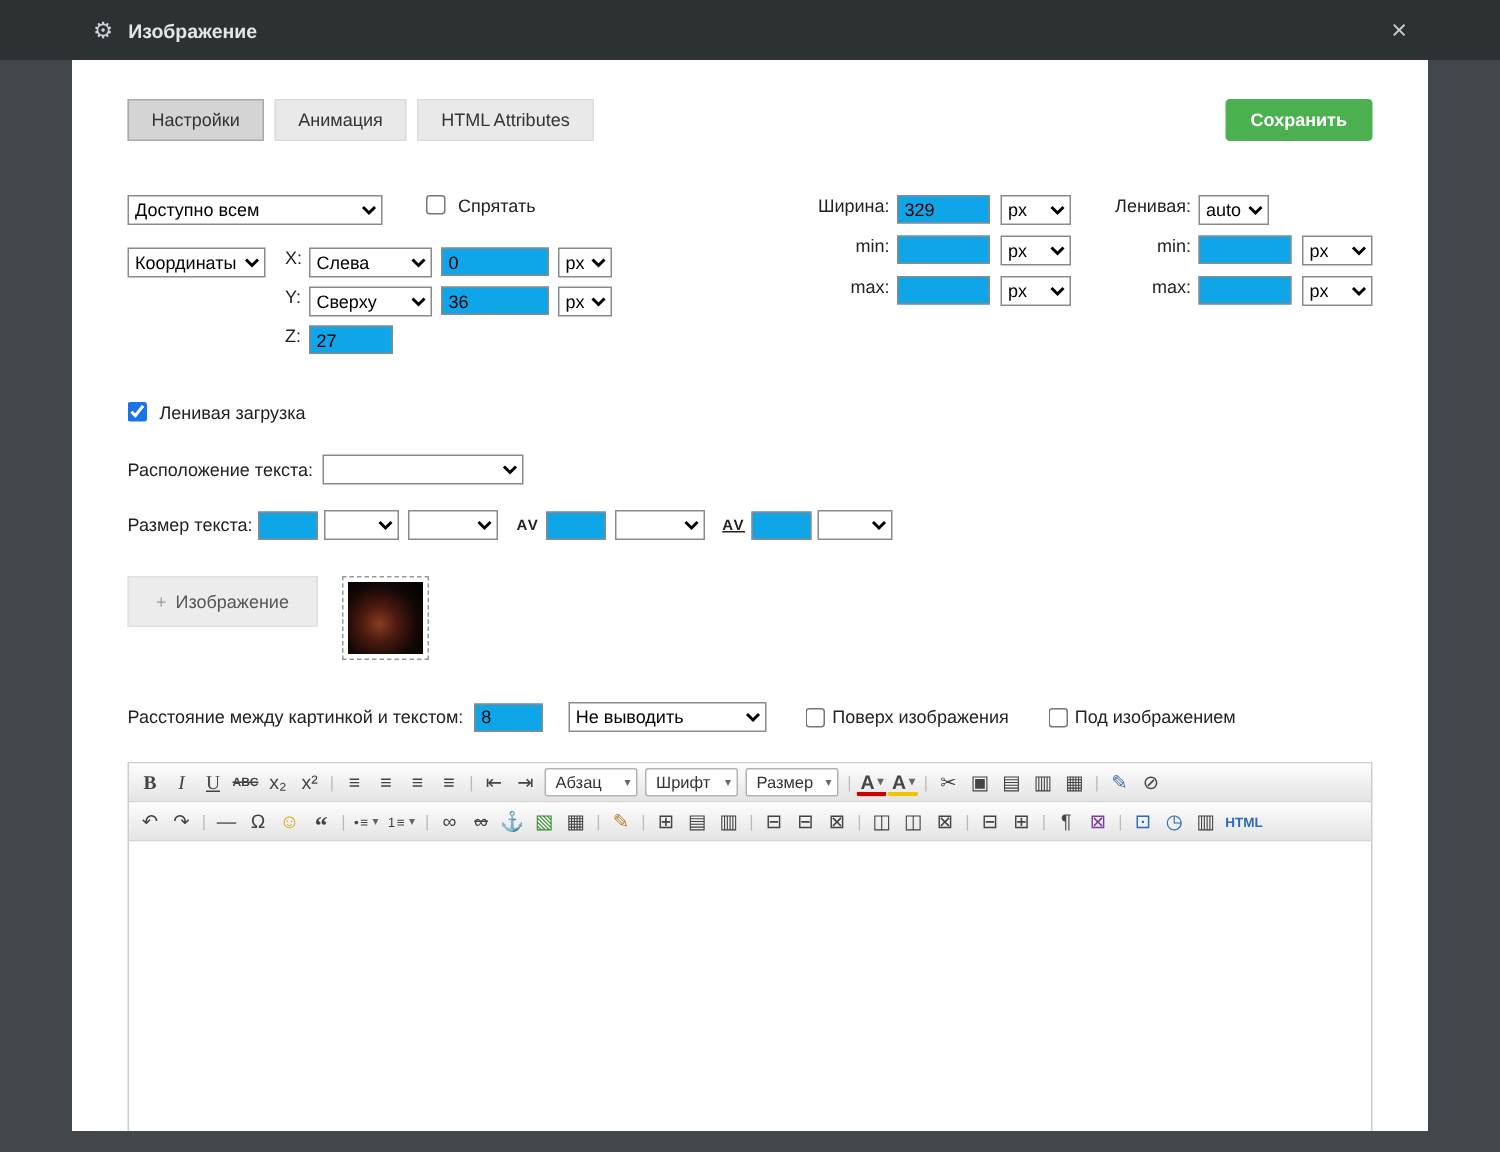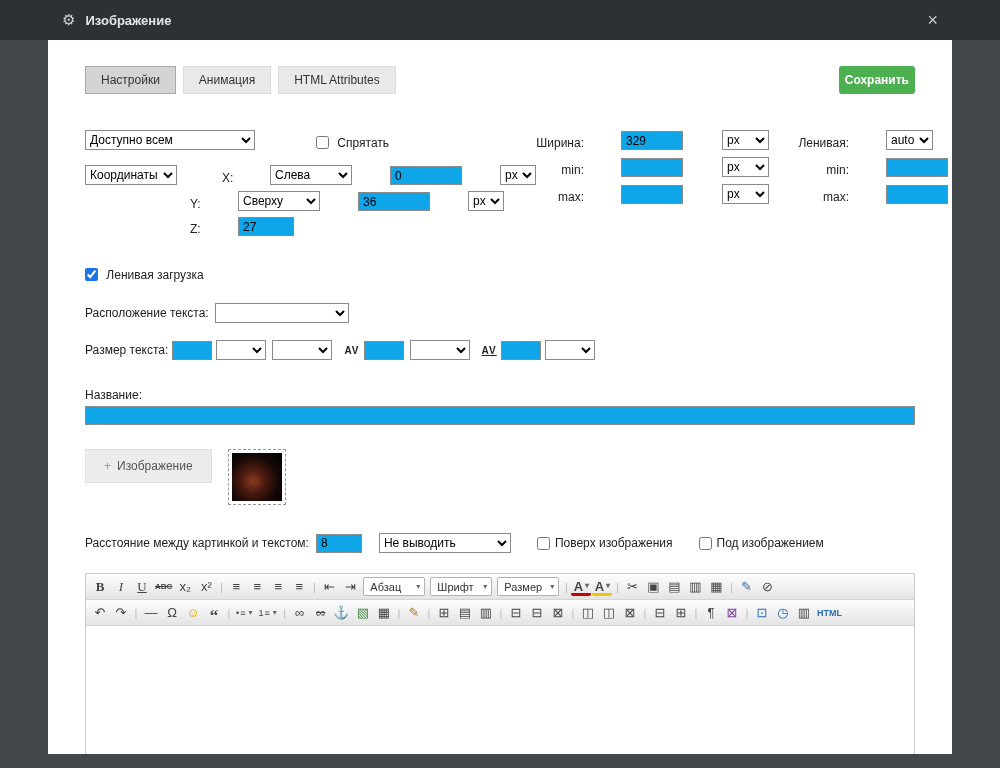--- a/index.html
+++ b/index.html
@@ -26,36 +26,36 @@
   }
   
   .tabs-row { margin-top:26px; display:flex; align-items:center; }
   .tab {
     background:#e9e9e9; border:1px solid #dcdcdc; color:#333;
     font-size:12px; padding:6px 15px; margin-right:7px; cursor:pointer;
   }
   .tab.active { background:#d4d4d4; border-color:#a8a8a8; }
   .save-btn {
     margin-left:auto; background:#4caf50; color:#fff; font-weight:bold;
-    font-size:12px; padding:7px 6px; border:none; border-radius:3px; cursor:pointer;
+    font-size:12px; padding:7px 17px; border:none; border-radius:3px; cursor:pointer;
   }
   
   input[type="text"] {
     height:19px; border:1px solid #8a8a8a; background:#0ea5e9;
     font-family:"Liberation Sans",sans-serif; font-size:12px; padding:1px 4px;
   }
   select {
     height:20px; border:1px solid #8a8a8a; background:#fff;
     font-family:"Liberation Sans",sans-serif; font-size:12px;
   }
   input[type="checkbox"] { accent-color:#1a73e8; width:13px; height:13px; vertical-align:-2px; }
   label.inline { margin-left:5px; }
   
   .top-section { margin-top:36px; display:flex; justify-content:space-between; }
-  .row { display:flex; align-items:flex-end;gap:32px; }
+  .row { display:flex; align-items:flex-start; }
   .lg-row1 { margin-bottom:15px; }
   .lg-row { margin-bottom:6px; }
   .axis-label { display:inline-block; width:16px; text-align:left; margin-left:13px; }
   .right-group { display:flex; gap:28px; }
   .rg-col .row { margin-bottom:7px; }
   .rg-label { display:inline-block; text-align:right; margin-right:5px; }
   .rg-label.w1 { width:48px; }
   .rg-label.w2 { width:52px; }
   .w-input { width:62px; margin-right:7px; }
   .px-select { width:47px; }
@@ -242,24 +242,20 @@
     <select class="ts-select1"><option></option></select>
     <select class="ts-select2"><option></option></select>
     <span class="sp-icon">AV</span>
     <input type="text" class="small-input" style="">
     <select class="ts-select2"><option></option></select>
     <span class="sp-icon u2">AV</span>
     <input type="text" class="small-input" style="">
     <select class="ts-select1"><option></option></select>
   </div>
 
-  <div class="name-block">
-    <div>Название:</div>
-    <input type="text" class="full-input" value="" style="">
-  </div>
 
   <div class="image-row">
     <button class="image-btn"><span class="plus">+</span><span>Изображение</span></button>
     <div class="thumb">
       <div class="thumb-img"></div>
     </div>
   </div>
 
 
   <div class="distance-row">

